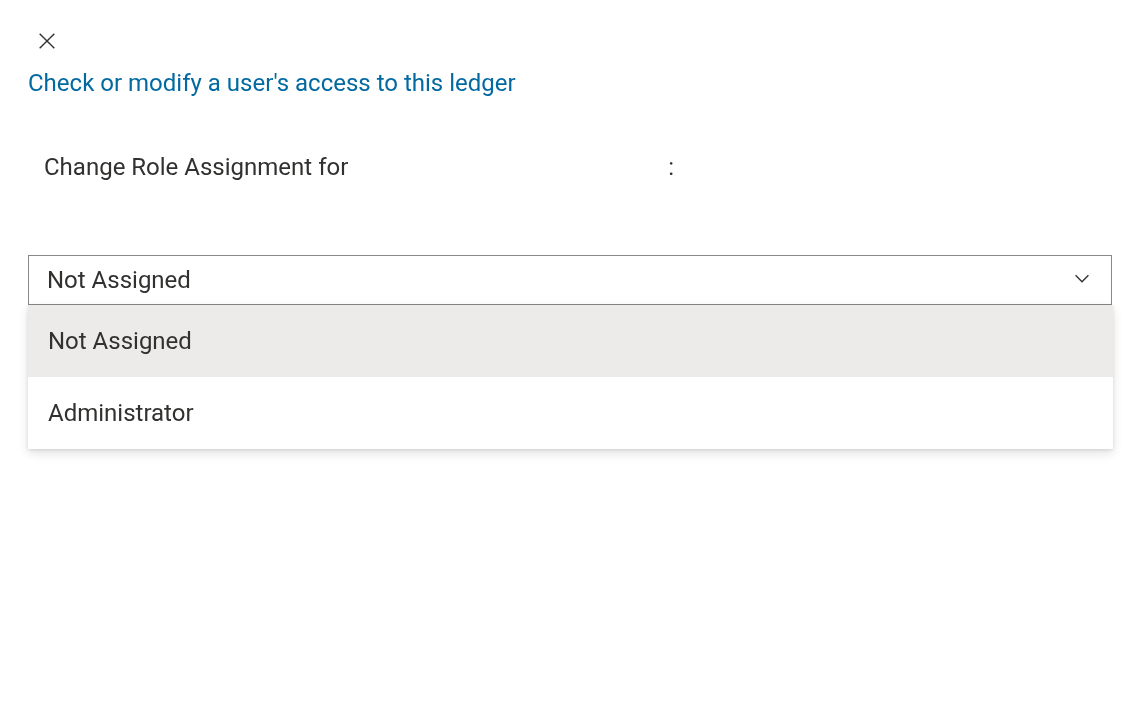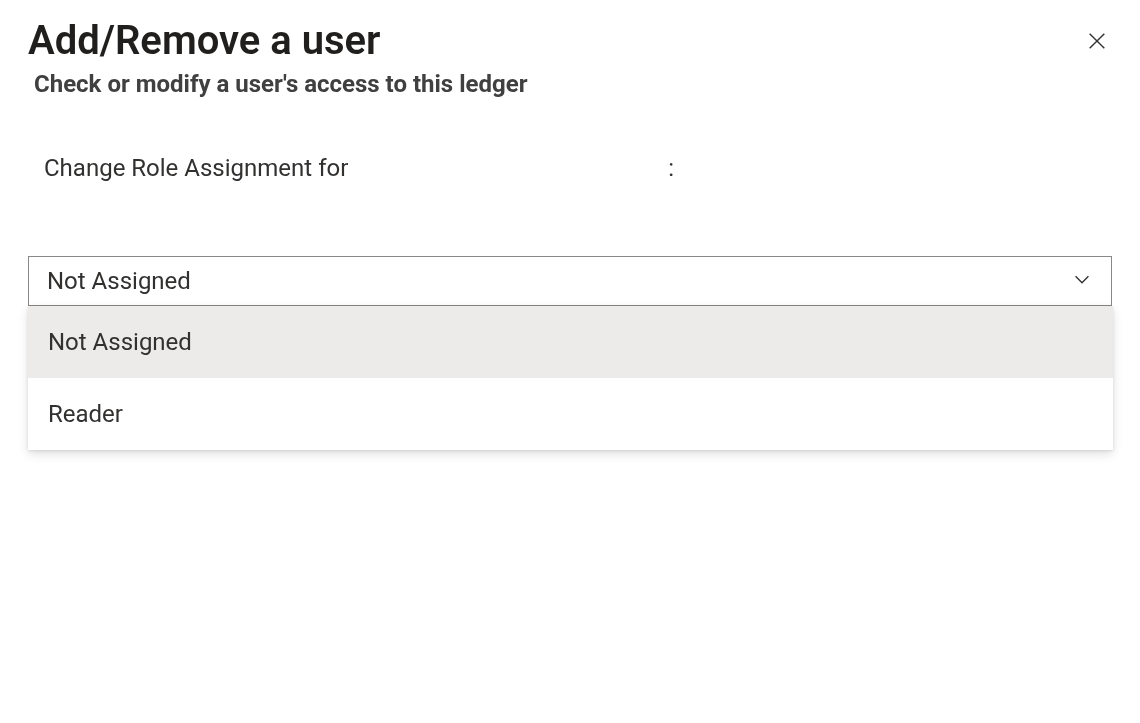--- a/index.html
+++ b/index.html
@@ -38,24 +38,23 @@
       justify-content: center;
     }
     .close-btn svg {
       width: 22px;
       height: 22px;
       stroke: #323130;
       stroke-width: 1.5;
     }
     .panel-subtitle {
       font-size: 24px;
-      color: #404040;
+      color: #0369a1;
       margin-top: 6px;
-      font-weight: 700;
-      margin-left: 6px;
+      font-weight: 400;
     }
     .field-label-row {
       margin-top: 56px;
       font-size: 24px;
       color: #323130;
       font-weight: 400;
       margin-left: 16px;
     }
     .field-label-row .user-gap {
       display: inline-block;
@@ -110,21 +109,20 @@
       cursor: pointer;
     }
     .dropdown-option[data-selected="true"] {
       background: #edebe9;
     }
   </style>
 </head>
 <body>
 
 <div class="panel-header">
-  <h1 class="panel-title">Add/Remove a user</h1>
   <button class="close-btn">
     <span>
       <svg viewBox="0 0 24 24" fill="none">
         <line x1="4" y1="4" x2="20" y2="20"></line>
         <line x1="20" y1="4" x2="4" y2="20"></line>
       </svg>
     </span>
   </button>
 </div>
 
@@ -143,16 +141,16 @@
       <svg viewBox="0 0 24 24">
         <polyline points="5 9 12 16 19 9"></polyline>
       </svg>
     </span>
   </div>
   <div class="dropdown-list">
     <div class="dropdown-option" data-selected="true">
       <span>Not Assigned</span>
     </div>
     <div class="dropdown-option" data-selected="false">
-      <span>Reader</span>
+      <span>Administrator</span>
     </div>
   </div>
 </div>
 
 </body></html>

